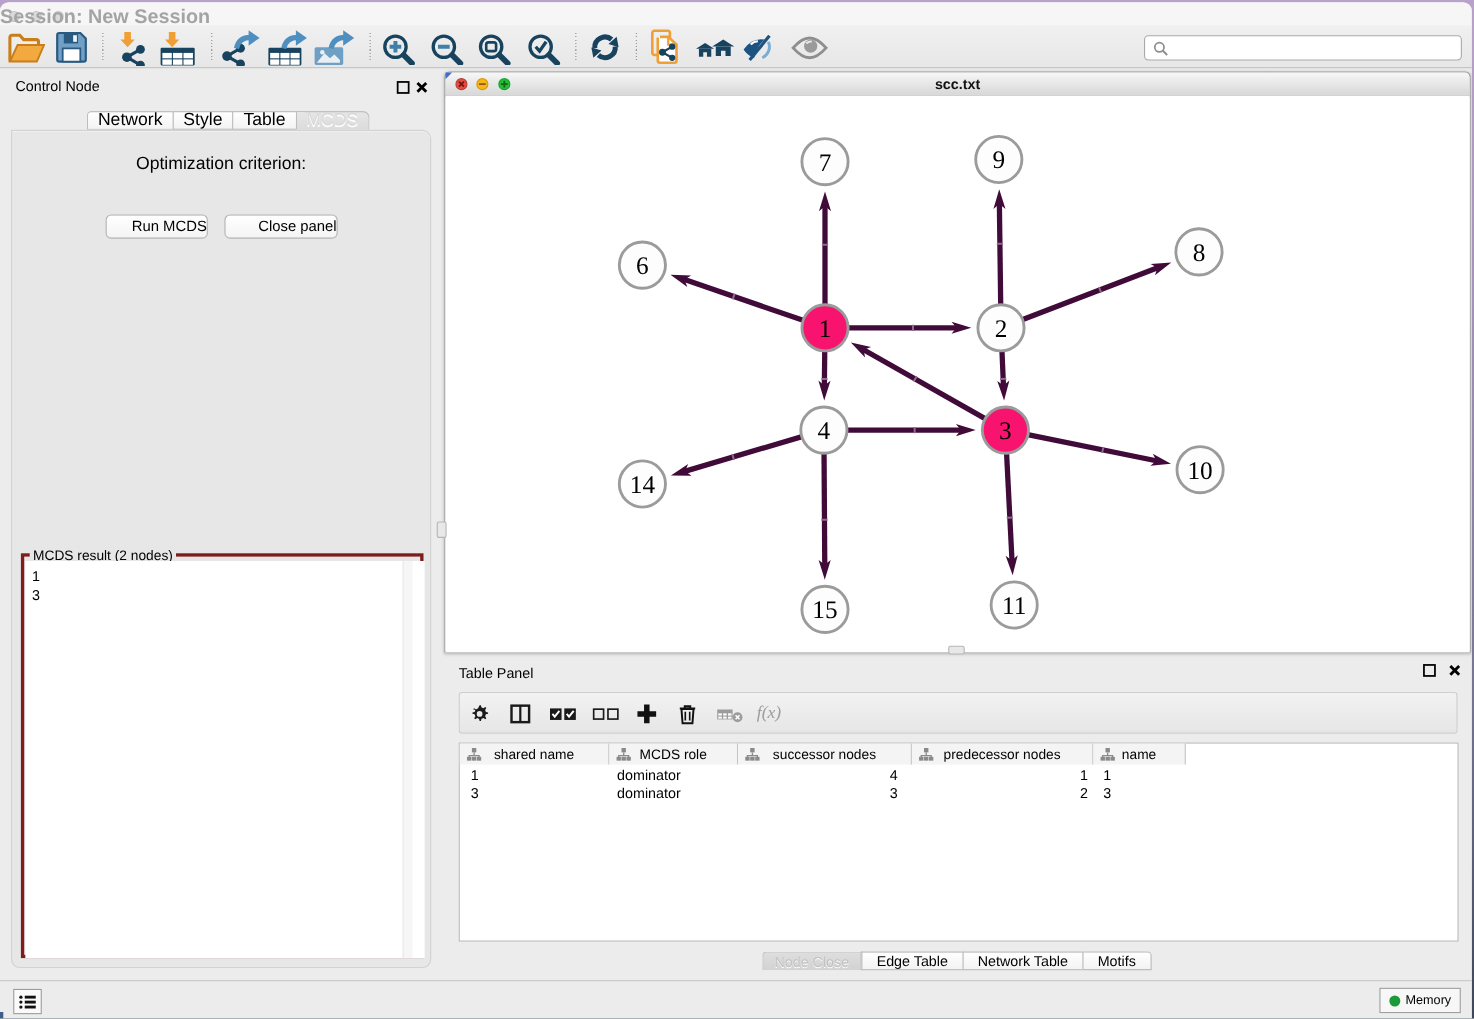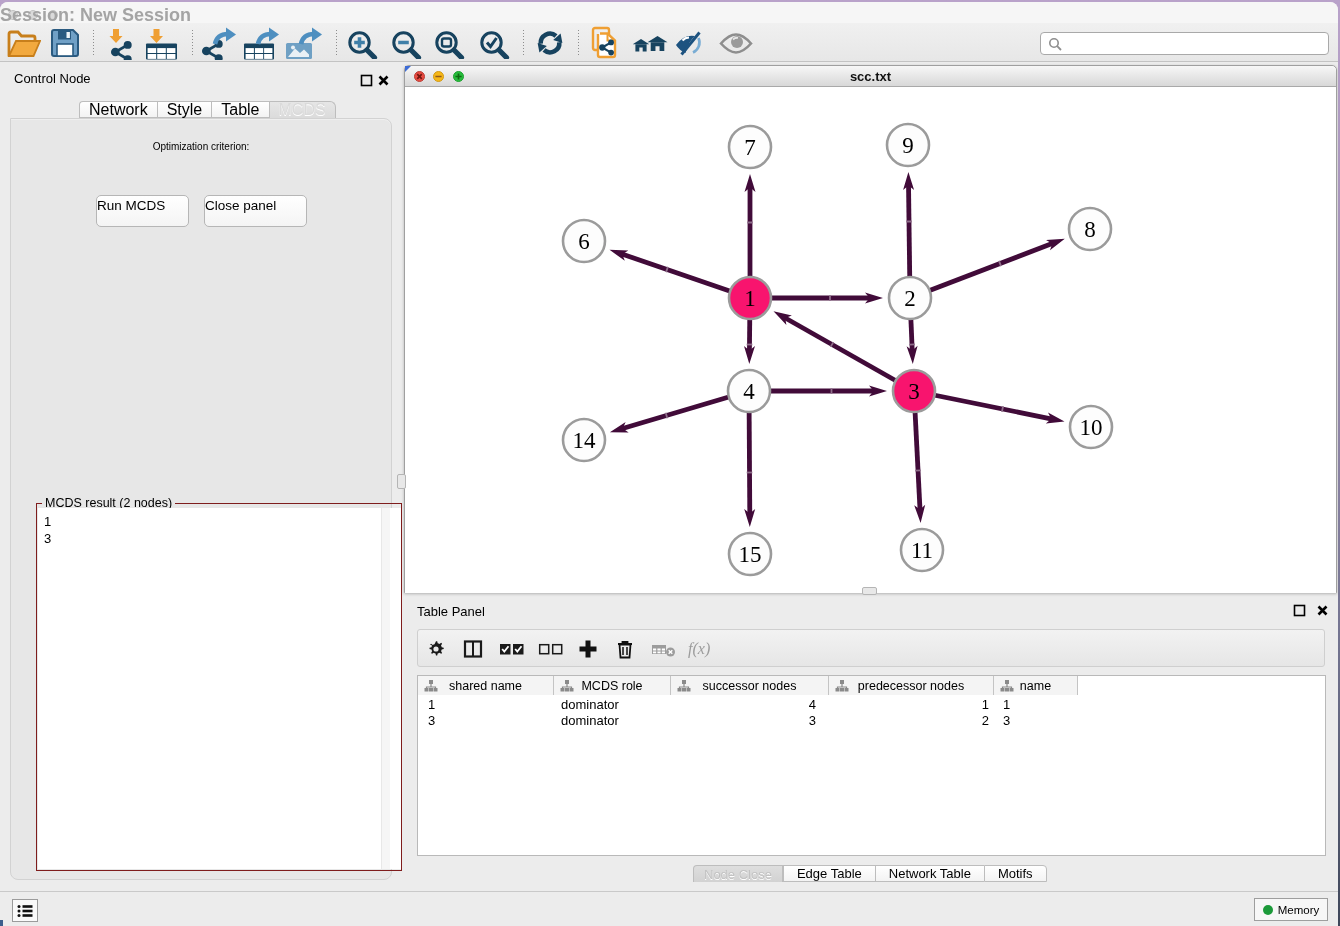--- a/index.html
+++ b/index.html
@@ -15,24 +15,24 @@
 #main{position:absolute;left:0;top:61px;width:100%;height:828px;background:#ececec}
 
 #cp{position:absolute;left:0;top:0;width:400px;height:828px}
 #cphead{position:absolute;left:14px;top:8px;font-size:13px;color:#000}
 .winbtn{position:absolute;top:10px}
 #cptabs{position:absolute;left:79px;top:38px;height:17px;display:flex}
 .tab{height:17px;font-size:16px;color:#000;background:linear-gradient(#ffffff,#f3f3f3);border:1px solid #bdbdbd;border-right:none;padding:4px 9px;display:flex;align-items:center;justify-content:center}
 .tab.first{border-radius:4px 0 0 0}
 .tab.sel{background:linear-gradient(#e6e6e6,#dbdbdb);color:#dadada;text-shadow:0 1px 0 #fff;border-radius:0 6px 0 0;border-right:1px solid #bdbdbd;border-bottom:none}
 #cppanel{position:absolute;left:10px;top:55px;width:382px;height:762px;background:#e7e7e7;border:1px solid #d2d2d2;border-radius:0 8px 8px 8px;box-shadow:inset 0 1px 0 #efefef}
-#optlabel{position:absolute;left:0;top:22px;width:100%;text-align:center;font-size:10px;color:#000}
+#optlabel{position:absolute;left:0;top:22px;width:100%;text-align:center;font-size:16px;color:#000}
 #optsel{position:absolute;left:33px;top:44px;width:311px;height:22px;background:#fff;border:1px solid #ababab;border-radius:5px;font-size:14px;color:#000;line-height:20px;padding-left:13px}
-.btn{position:absolute;height:32px;background:linear-gradient(#ffffff,#f4f4f4);border:1px solid #b6b6b6;border-radius:5px;font-size:13.5px;color:#000;text-align:left;line-height:20px}
-#fieldset{position:absolute;left:25px;top:384px;width:366px;height:368px;border:1px solid #7f1d1d}
+.btn{position:absolute;height:22px;background:linear-gradient(#ffffff,#f4f4f4);border:1px solid #b6b6b6;border-radius:5px;font-size:13.5px;color:#000;text-align:right;line-height:20px}
+#fieldset{position:absolute;left:8px;top:384px;width:366px;height:368px;border:3px solid #7f1d1d}
 #fieldlegend{position:absolute;left:5px;top:-8px;background:#e7e7e7;padding:0 3px;font-size:12.5px;color:#000}
 #fieldtext{position:absolute;left:1px;top:4px;width:363px;height:361px;background:#fff;font-size:13px;color:#000;line-height:16.5px;padding:6px 0 0 6px}
 #fieldscroll{position:absolute;right:11px;top:0;width:9px;height:361px;background:#f6f6f6;border-left:1px solid #e8e8e8}
 
 #net{position:absolute;left:404px;top:2px;width:933px;height:528px;background:#fff;border:1px solid #9f9f9f;border-radius:5px 5px 0 0;box-shadow:0 1px 3px rgba(0,0,0,.25)}
 #nettitle{position:absolute;left:0;top:0;width:100%;height:21px;background:linear-gradient(#f7f7f7,#d8d8d8);border-bottom:1px solid #a9a9a9;border-radius:5px 5px 0 0}
 #nettitle .mactl{position:absolute;top:4.5px;width:11px;height:11px;border-radius:50%}
 #netname{position:absolute;top:3px;width:100%;text-align:center;font-size:13px;font-weight:700;color:#111}
 #canvas{position:absolute;left:0;top:22px;width:931px;height:505px;background:#fff;overflow:hidden}
 

